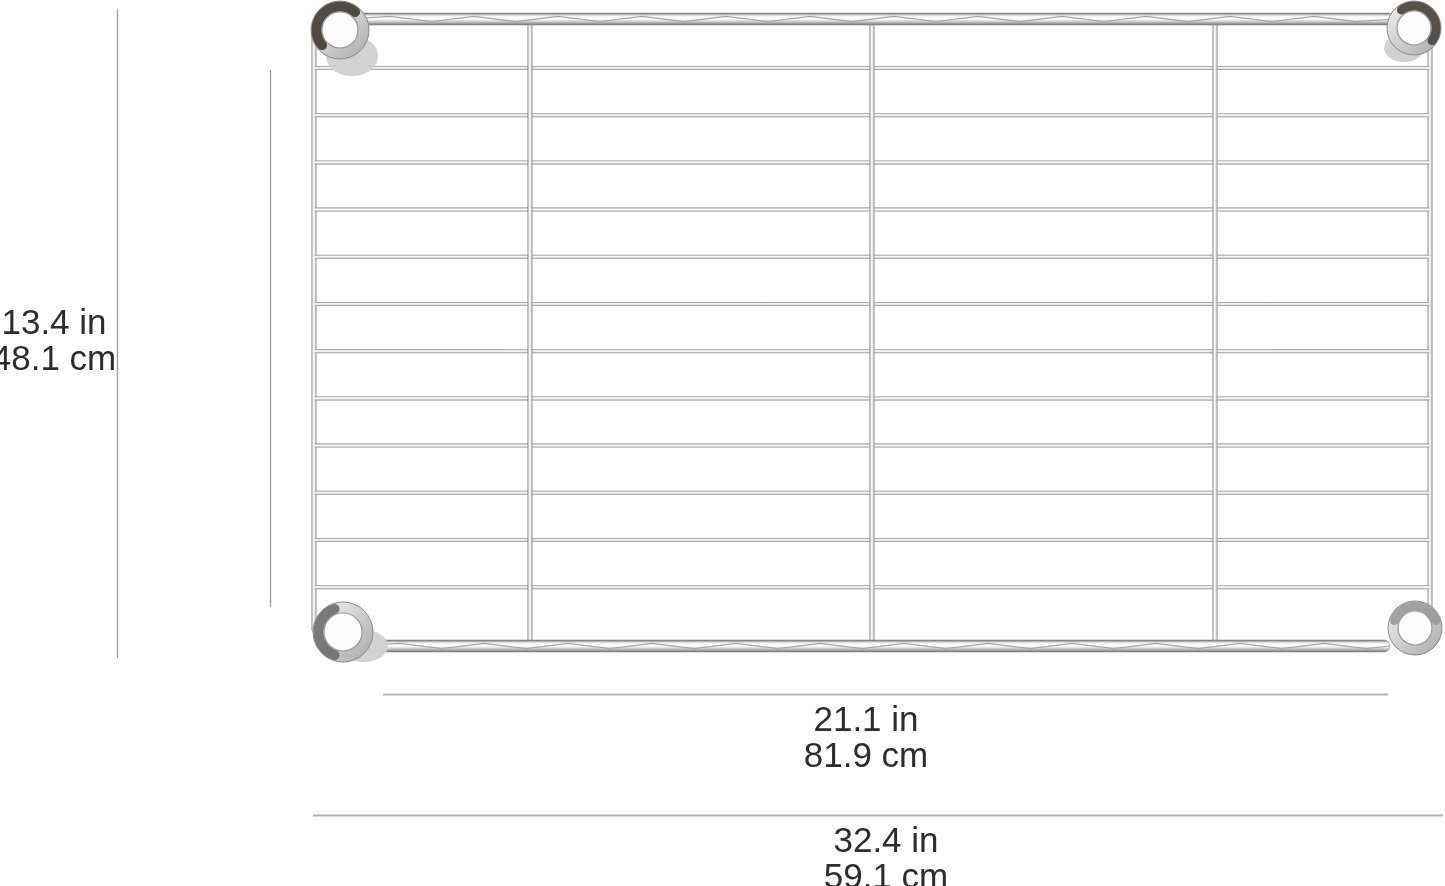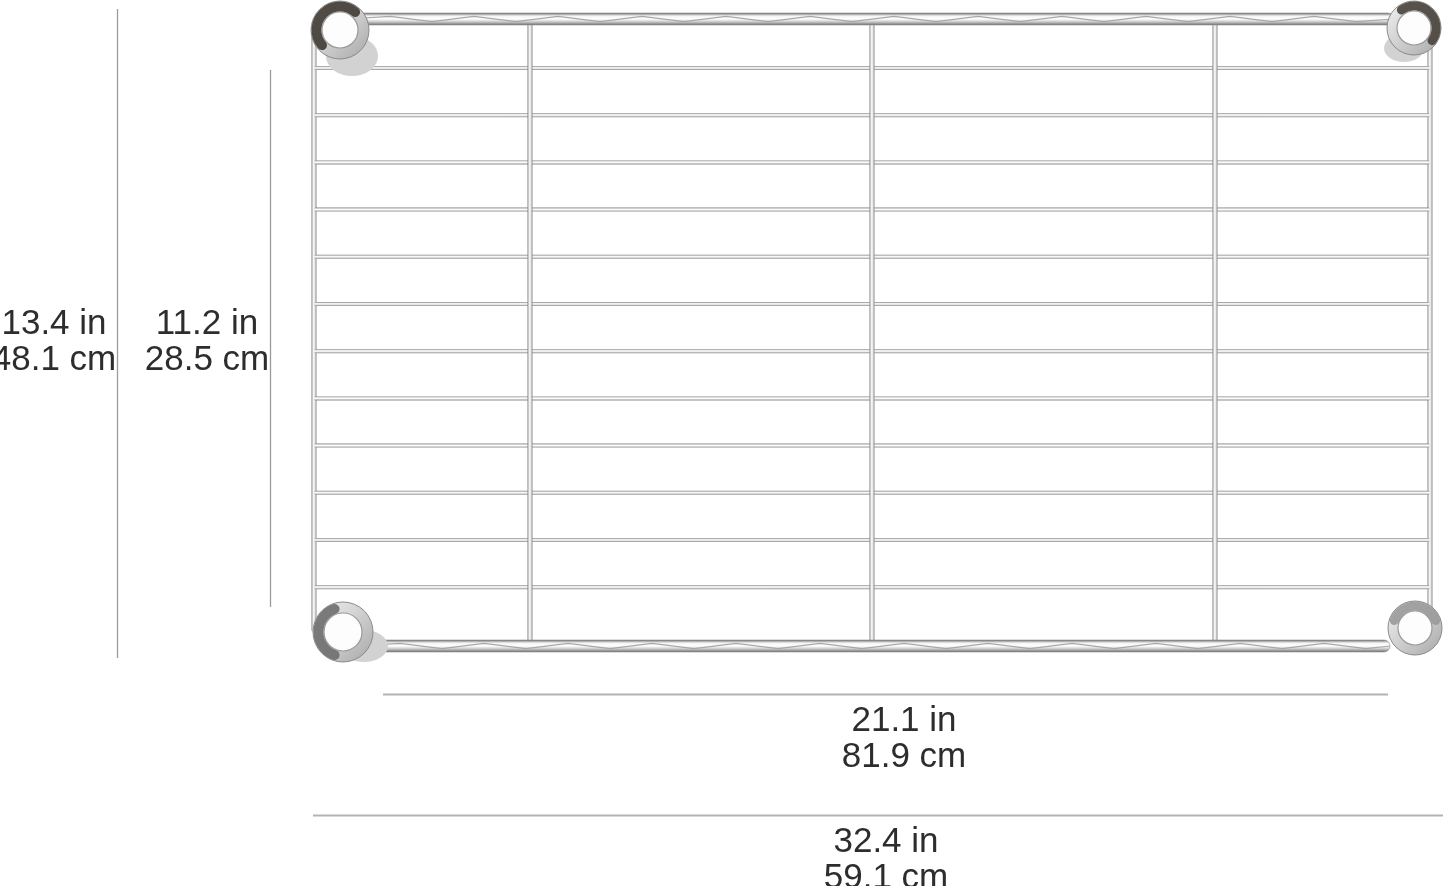--- a/index.html
+++ b/index.html
@@ -115,26 +115,22 @@
       <line x1="383" y1="694.5" x2="1388" y2="694.5" stroke="#b3b3b3" stroke-width="2.2"></line>
       <line x1="313" y1="815.5" x2="1443" y2="815.5" stroke="#b3b3b3" stroke-width="2.2"></line>
     </g>
   </svg>
 
   <div class="dim-label" style="left:54px; top:304px;">
     <div>13.4 in</div>
     <div>48.1 cm</div>
   </div>
 
-  <div class="dim-label" style="left:207px; top:304px;">
-    <div>11.2 in</div>
-    <div>28.5 cm</div>
-  </div>
 
-  <div class="dim-label" style="left:904px; top:701px;">
+  <div class="dim-label" style="left:866px; top:701px;">
     <div>21.1 in</div>
     <div>81.9 cm</div>
   </div>
 
   <div class="dim-label" style="left:886px; top:822px;">
     <div>32.4 in</div>
     <div>59.1 cm</div>
   </div>
 
 </div>

